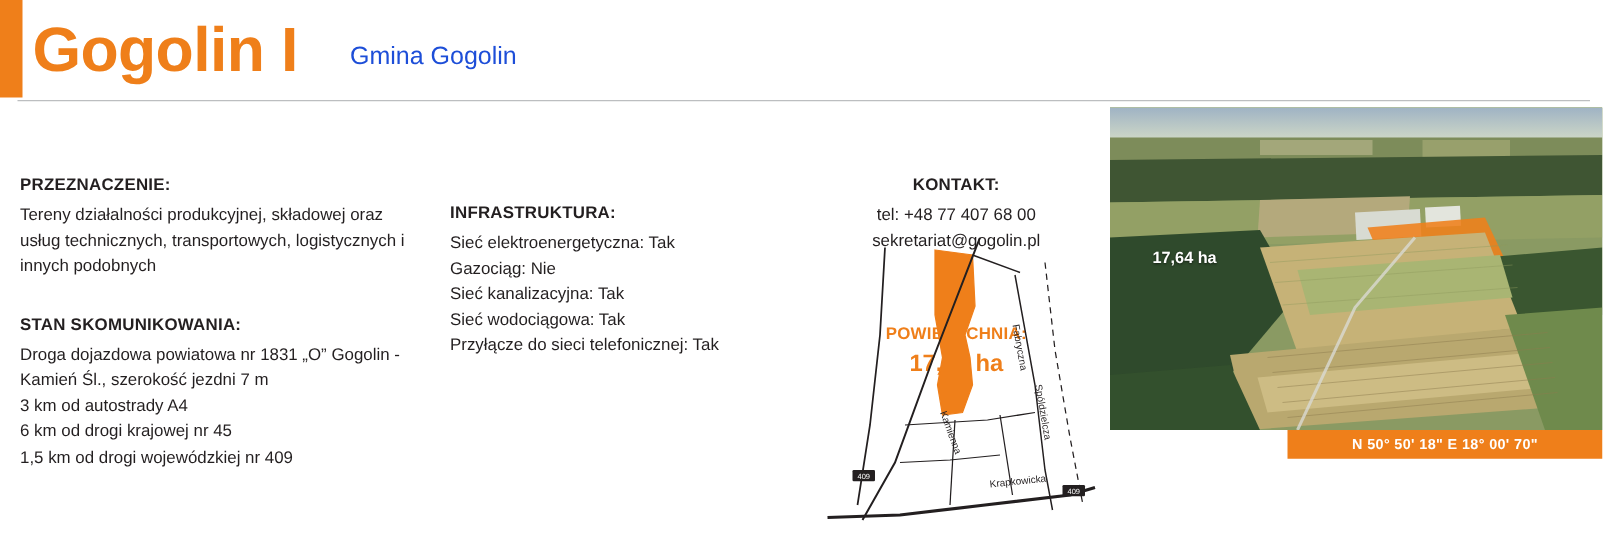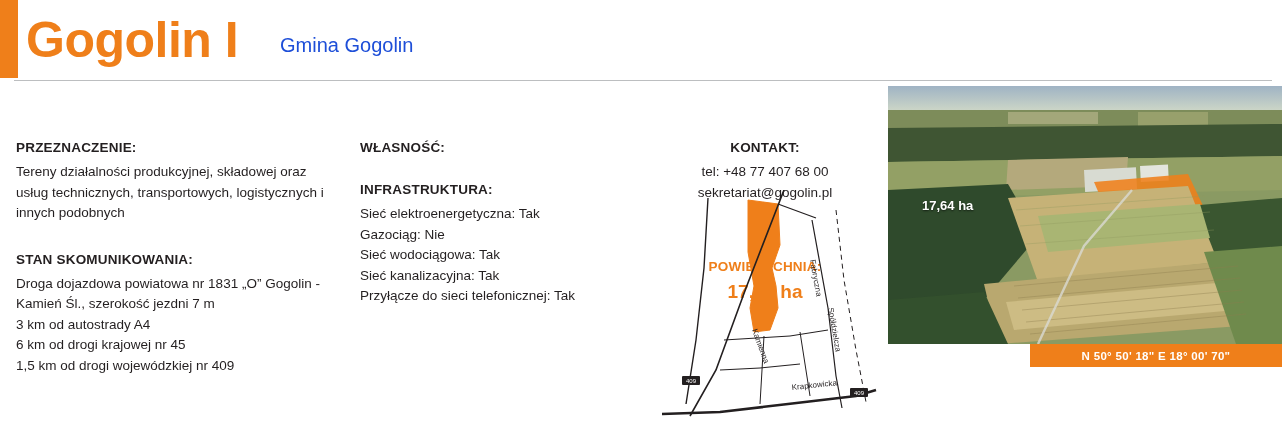--- a/index.html
+++ b/index.html
@@ -164,27 +164,26 @@
 
     <div class="section-head gap-lg">STAN SKOMUNIKOWANIA:</div>
     <p class="body-text">Droga dojazdowa powiatowa nr 1831 „O” Gogolin -</p>
     <p class="body-text">Kamień Śl., szerokość jezdni 7 m</p>
     <p class="body-text">3 km od autostrady A4</p>
     <p class="body-text">6 km od drogi krajowej nr 45</p>
     <p class="body-text">1,5 km od drogi wojewódzkiej nr 409</p>
   </div>
 
   <div class="col col-2">
-    <div class="section-head">WŁASNOŚĆ:</div>
 
     <div class="section-head gap-md">INFRASTRUKTURA:</div>
     <p class="body-text">Sieć elektroenergetyczna: Tak</p>
     <p class="body-text">Gazociąg: Nie</p>
+    <p class="body-text">Sieć kanalizacyjna: Tak</p>
     <p class="body-text">Sieć wodociągowa: Tak</p>
-    <p class="body-text">Sieć kanalizacyjna: Tak</p>
     <p class="body-text">Przyłącze do sieci telefonicznej: Tak</p>
   </div>
 
   <div class="col col-3">
     <div class="section-head">KONTAKT:</div>
     <p class="body-text">tel: +48 77 407 68 00</p>
     <p class="body-text">sekretariat@gogolin.pl</p>
 
     <div class="orange-head" style="margin-top:54px;">POWIERZCHNIA:</div>
     <div class="area-value">17,64 ha</div>

